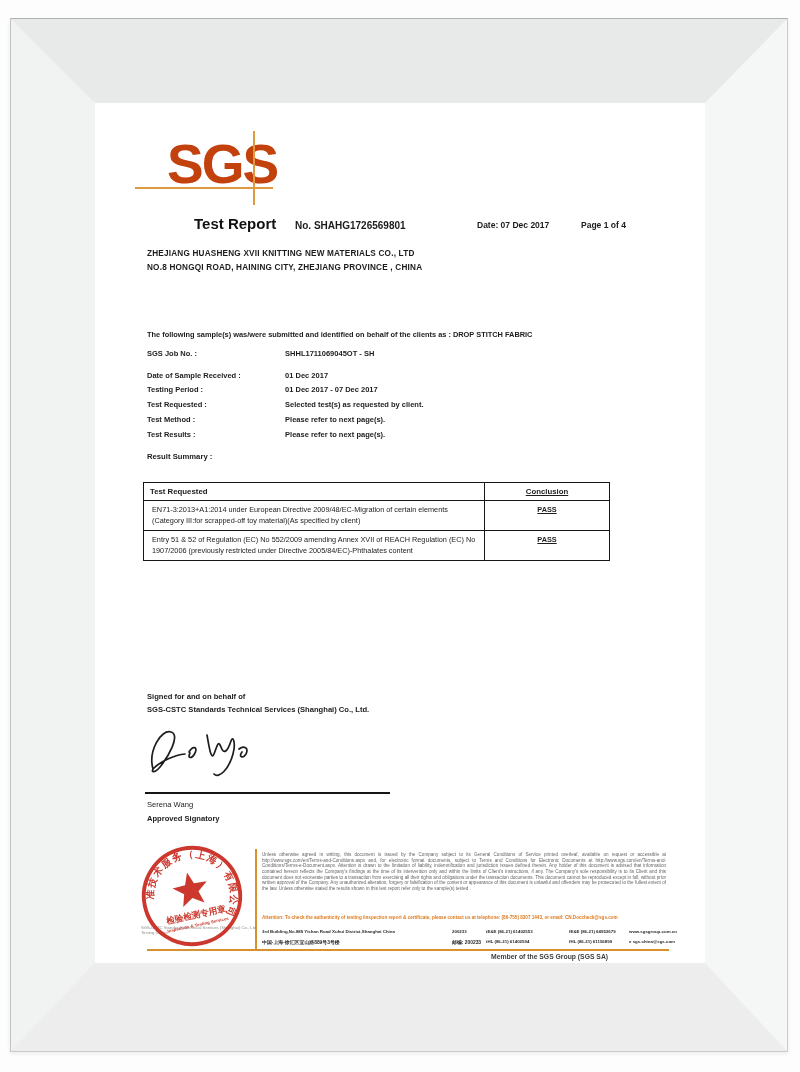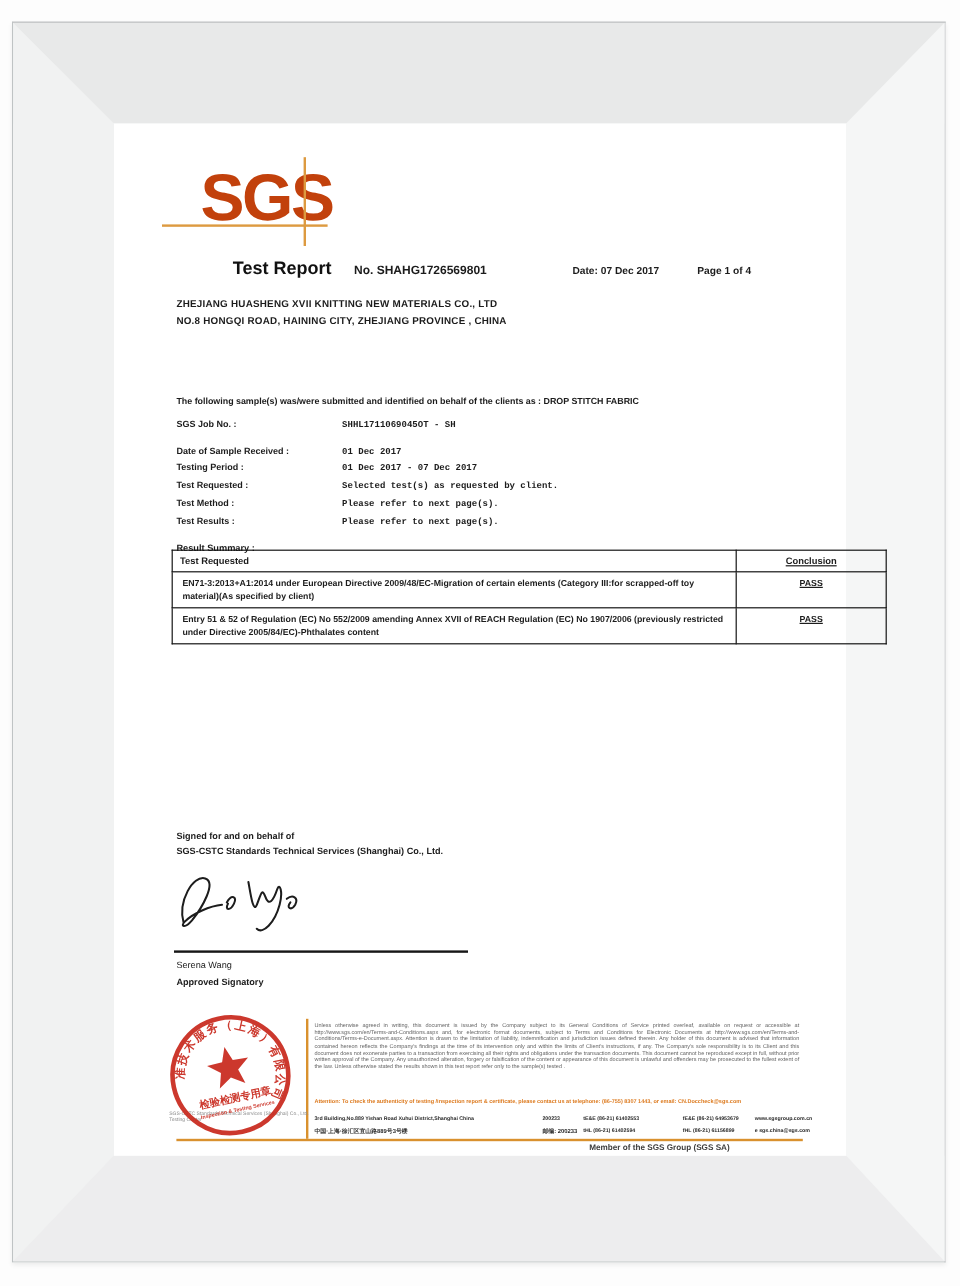--- a/index.html
+++ b/index.html
@@ -29,31 +29,31 @@
   .rpt-no{left:200px;top:117px;font-size:10px;font-weight:600;}
   .rpt-date{left:382px;top:117px;font-size:8.5px;font-weight:600;}
   .rpt-page{left:486px;top:117px;font-size:8.5px;font-weight:600;}
 
   .client{position:absolute;left:52px;top:144px;font-size:8.2px;font-weight:700;line-height:13.5px;
           letter-spacing:.2px;white-space:nowrap;}
   .intro{left:52px;top:227px;font-size:7.4px;font-weight:600;}
 
   .frow{position:absolute;left:52px;font-size:7.5px;font-weight:600;white-space:nowrap;}
   .frow .lab{display:inline-block;width:136px;}
-  .frow .val{display:inline-block;font-family:Liberation Mono, monospace;}
+  .frow .val{display:inline-block;}
 
   .rsum{left:52px;top:349px;font-size:7.7px;font-weight:700;}
 
   
-  .results{position:absolute;left:48px;top:355px;width:596px;border-collapse:collapse;
+  .results{position:absolute;left:48px;top:379px;width:467px;border-collapse:collapse;
            table-layout:fixed;font-size:7.3px;}
   .results th,.results td{border:1.4px solid #161616;}
   .results th{font-size:7.8px;font-weight:700;text-align:left;padding:4px 6px;}
   .results th.conc,.results td.conc{width:112px;text-align:center;vertical-align:top;text-decoration:underline;}
-  .results td.test{padding:3px 8px 4px 8px;font-weight:700;line-height:11px;white-space:normal;}
+  .results td.test{padding:3px 8px 4px 8px;font-weight:400;line-height:11px;white-space:normal;}
   .results td.conc{padding-top:4px;font-weight:600;}
 
   
   .sig-for{left:52px;top:589px;font-size:7.6px;font-weight:600;}
   .sig-co{left:52px;top:602px;font-size:7.6px;font-weight:600;}
   .sig-art{position:absolute;left:50px;top:618px;}
   .sig-line{position:absolute;left:50px;top:689px;width:245px;height:2px;background:#161616;}
   .sig-name{left:52px;top:697px;font-size:7.6px;font-weight:400;}
   .sig-title{left:52px;top:711px;font-size:7.6px;font-weight:600;}
 

